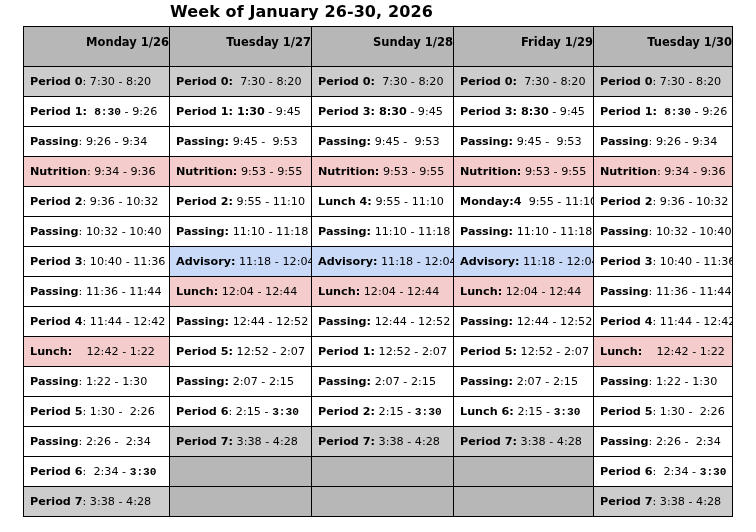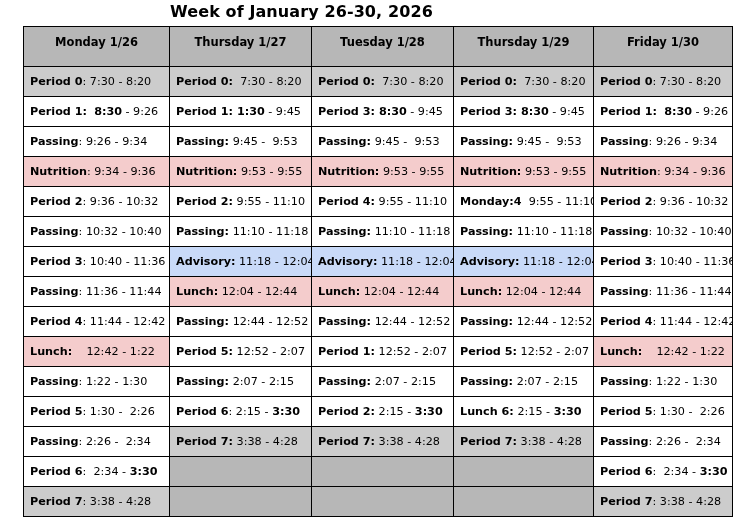--- a/index.html
+++ b/index.html
@@ -4,26 +4,26 @@
 <style>
   html, body { margin: 0; padding: 0; background: #ffffff; }
   body { width: 756px; height: 532px; position: relative; overflow: hidden;
          font-family: "DejaVu Sans", sans-serif; color: #000; }
   .title { position: absolute; left: 0; top: 2px; width: 603px; text-align: center;
            font-size: 16px; font-weight: bold; letter-spacing: 0.1px; }
   table.sched { position: absolute; left: 23px; top: 26px; border-collapse: collapse;
                 table-layout: fixed; width: 709px; }
   table.sched td, table.sched th { border: 1px solid #000; padding: 0 0 0 6px;
                 font-size: 11.2px; white-space: nowrap; overflow: hidden; }
-  table.sched th { background: #b7b7b7; height: 40px; font-weight: bold; text-align: center;
+  table.sched th { background: #b7b7b7; height: 40px; font-weight: bold; text-align: right;
                    vertical-align: top; padding: 8px 0 0 0; font-size: 11.5px; box-sizing: border-box; }
   table.sched td { height: 29px; vertical-align: middle; }
   td.tall { height: 31px; }
   .lbl { font-weight: bold; }
-  .bt { font-weight: bold; }
+  .bt { font-weight: bold; font-family: Liberation Mono, monospace; }
   .bg-white { background: #ffffff; }
   .bg-gray { background: #cccccc; }
   .bg-dark { background: #b7b7b7; }
   .bg-pink { background: #f4cccc; }
   .bg-blue { background: #c9daf8; }
 </style>
 </head>
 <body>
 
 <div class="title">Week of January 26-30, 2026</div>
@@ -32,24 +32,24 @@
   <colgroup>
     <col style="width:146px">
       <col style="width:142px">
       <col style="width:142px">
       <col style="width:140px">
       <col style="width:139px">
   </colgroup>
   <thead>
     <tr>
       <th>Monday 1/26</th>
-      <th>Thursday 1/27</th>
-      <th>Tuesday 1/28</th>
-      <th>Thursday 1/29</th>
-      <th>Friday 1/30</th>
+      <th>Tuesday 1/27</th>
+      <th>Sunday 1/28</th>
+      <th>Friday 1/29</th>
+      <th>Tuesday 1/30</th>
     </tr>
   </thead>
   <tbody id="sched-body">
       <tr>
         <td class="bg-gray"><span class="lbl">Period 0</span><span style="white-space: pre;">: </span><span style="white-space: pre;">7:30 - 8:20</span></td>
         <td class="bg-gray"><span class="lbl">Period 0:</span><span style="white-space: pre;">  </span><span style="white-space: pre;">7:30 - 8:20</span></td>
         <td class="bg-gray"><span class="lbl">Period 0:</span><span style="white-space: pre;">  </span><span style="white-space: pre;">7:30 - 8:20</span></td>
         <td class="bg-gray"><span class="lbl">Period 0:</span><span style="white-space: pre;">  </span><span style="white-space: pre;">7:30 - 8:20</span></td>
         <td class="bg-gray"><span class="lbl">Period 0</span><span style="white-space: pre;">: </span><span style="white-space: pre;">7:30 - 8:20</span></td>
       </tr>
@@ -70,21 +70,21 @@
       <tr>
         <td class="bg-pink"><span class="lbl">Nutrition</span><span style="white-space: pre;">: </span><span style="white-space: pre;">9:34 - 9:36</span></td>
         <td class="bg-pink"><span class="lbl">Nutrition:</span><span style="white-space: pre;"> </span><span style="white-space: pre;">9:53 - 9:55</span></td>
         <td class="bg-pink"><span class="lbl">Nutrition:</span><span style="white-space: pre;"> </span><span style="white-space: pre;">9:53 - 9:55</span></td>
         <td class="bg-pink"><span class="lbl">Nutrition:</span><span style="white-space: pre;"> </span><span style="white-space: pre;">9:53 - 9:55</span></td>
         <td class="bg-pink"><span class="lbl">Nutrition</span><span style="white-space: pre;">: </span><span style="white-space: pre;">9:34 - 9:36</span></td>
       </tr>
       <tr>
         <td class="bg-white"><span class="lbl">Period 2</span><span style="white-space: pre;">: </span><span style="white-space: pre;">9:36 - 10:32</span></td>
         <td class="bg-white"><span class="lbl">Period 2:</span><span style="white-space: pre;"> </span><span style="white-space: pre;">9:55 - 11:10</span></td>
-        <td class="bg-white"><span class="lbl">Period 4:</span><span style="white-space: pre;"> </span><span style="white-space: pre;">9:55 - 11:10</span></td>
+        <td class="bg-white"><span class="lbl">Lunch 4:</span><span style="white-space: pre;"> </span><span style="white-space: pre;">9:55 - 11:10</span></td>
         <td class="bg-white"><span class="lbl">Monday:4</span><span style="white-space: pre;">  </span><span style="white-space: pre;">9:55 - 11:10</span></td>
         <td class="bg-white"><span class="lbl">Period 2</span><span style="white-space: pre;">: </span><span style="white-space: pre;">9:36 - 10:32</span></td>
       </tr>
       <tr>
         <td class="bg-white"><span class="lbl">Passing</span><span style="white-space: pre;">: </span><span style="white-space: pre;">10:32 - 10:40</span></td>
         <td class="bg-white"><span class="lbl">Passing:</span><span style="white-space: pre;"> </span><span style="white-space: pre;">11:10 - 11:18</span></td>
         <td class="bg-white"><span class="lbl">Passing:</span><span style="white-space: pre;"> </span><span style="white-space: pre;">11:10 - 11:18</span></td>
         <td class="bg-white"><span class="lbl">Passing:</span><span style="white-space: pre;"> </span><span style="white-space: pre;">11:10 - 11:18</span></td>
         <td class="bg-white"><span class="lbl">Passing</span><span style="white-space: pre;">: </span><span style="white-space: pre;">10:32 - 10:40</span></td>
       </tr>

